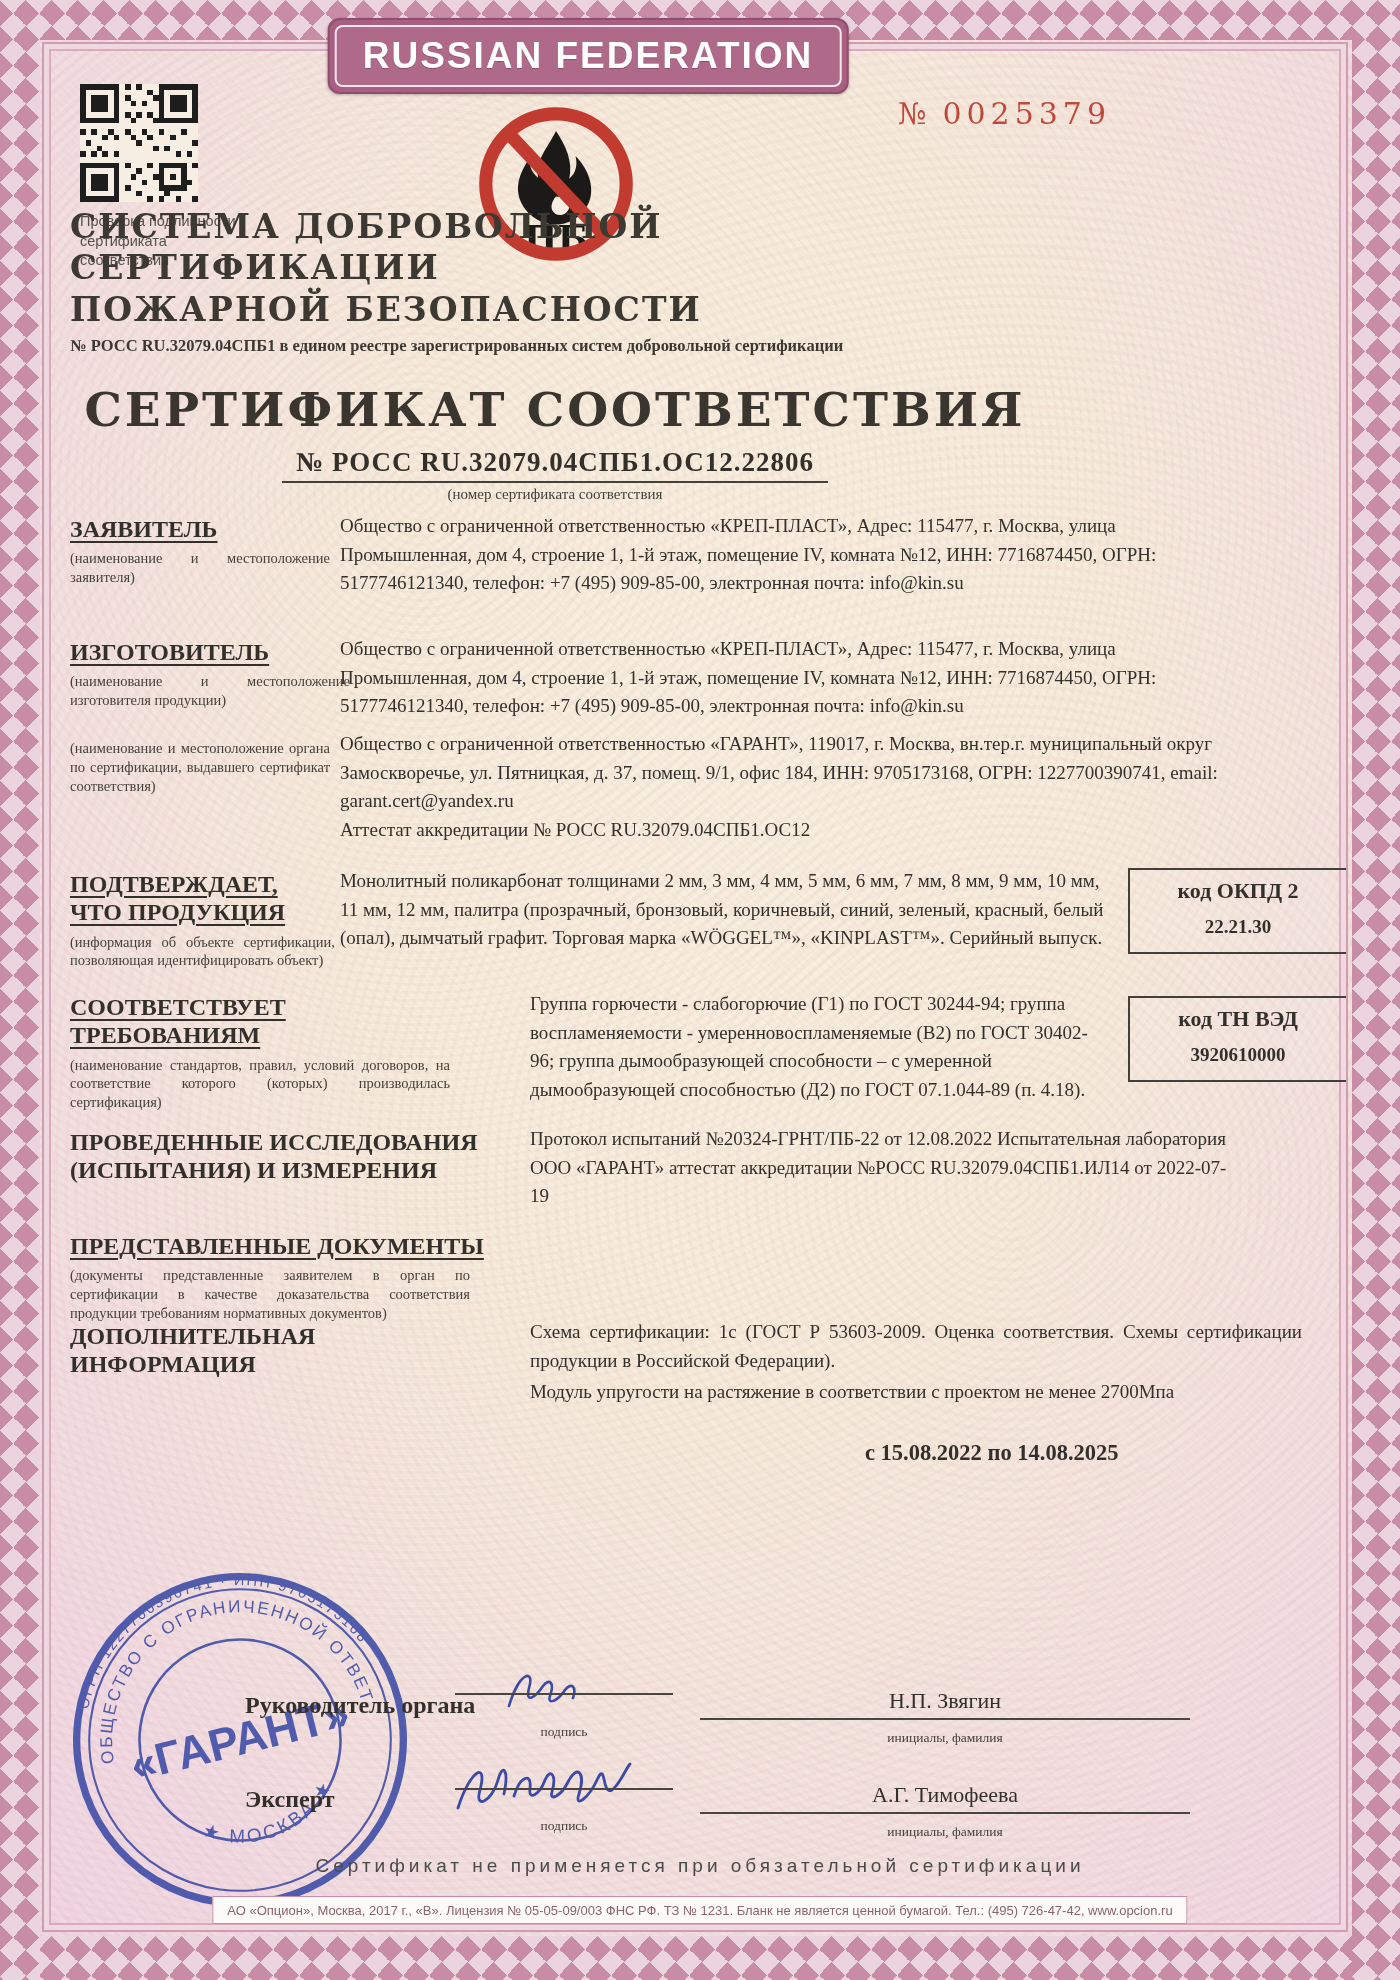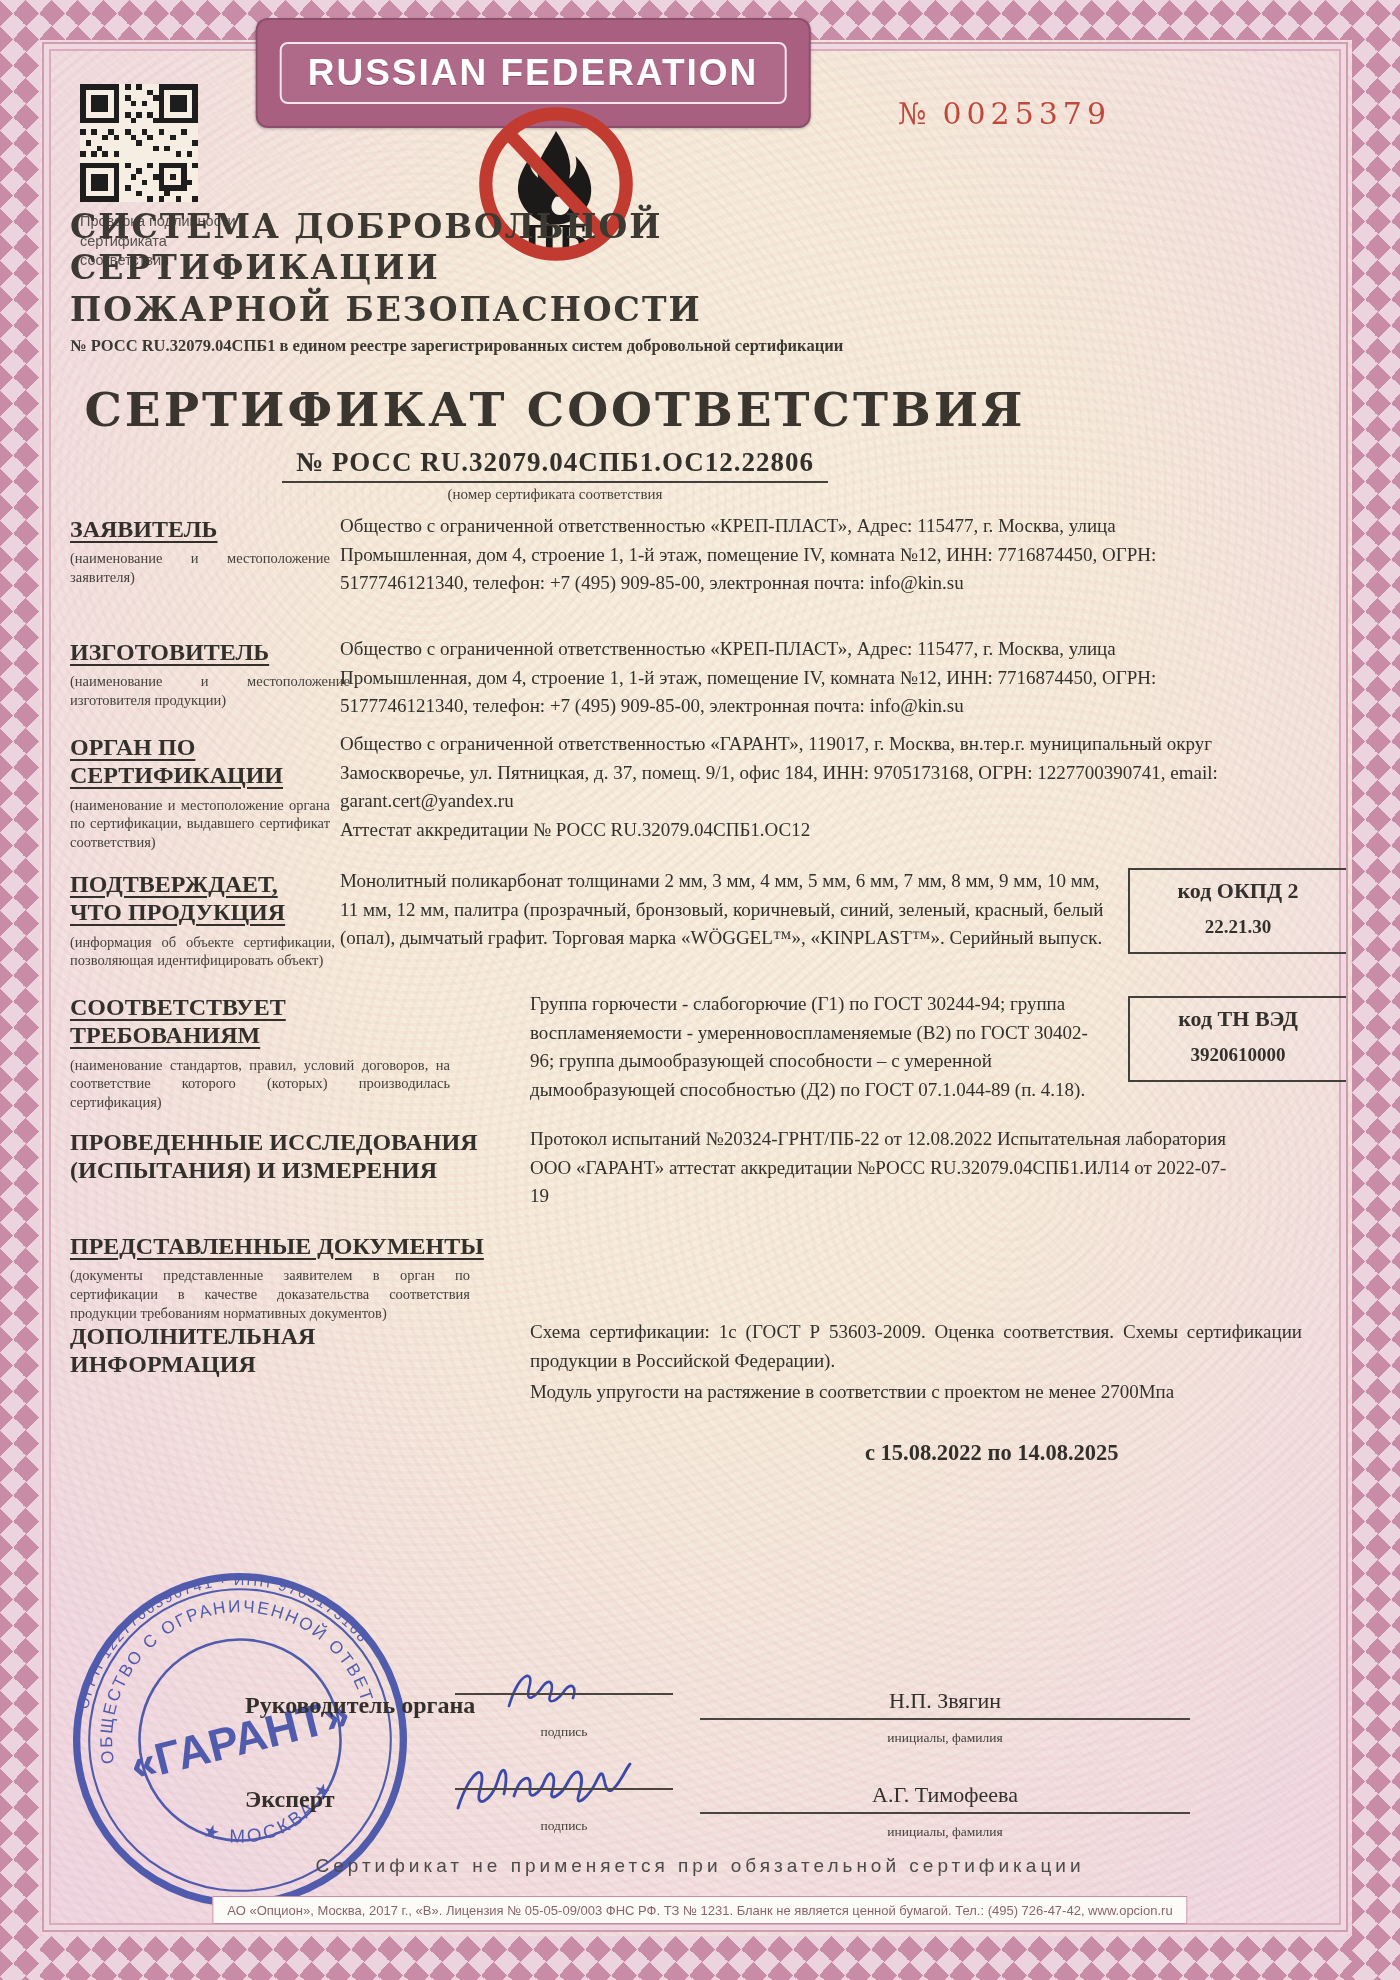--- a/index.html
+++ b/index.html
@@ -14,21 +14,21 @@
   }
   
   .b-strip{position:absolute;background:#e9cdd8 repeating-conic-gradient(from 45deg at 50% 50%, #c98ca6 0 25%, #ecd4de 0 50%);background-size:26px 26px;}
   .b-top{top:0;left:0;right:0;height:40px;}
   .b-bottom{bottom:0;left:0;right:0;height:44px;}
   .b-left{top:0;bottom:0;left:0;width:40px;}
   .b-right{top:0;bottom:0;right:0;width:48px;}
   .inner-frame{position:absolute;inset:42px 52px 48px 42px;border:2px solid #cf9cb0;box-shadow:inset 0 0 0 5px rgba(255,255,255,.55), inset 0 0 0 7px #dcaabc;pointer-events:none;}
 
   
-  .banner{position:absolute;top:18px;left:533px;transform:translateX(-50%);background:#a95f80;border:2px solid #8d4f6d;border-radius:12px;padding:22px;box-shadow:0 1px 3px rgba(0,0,0,.25);text-align:center;}
+  .banner{position:absolute;top:18px;left:588px;transform:translateX(-50%);background:#a95f80;border:2px solid #8d4f6d;border-radius:12px;padding:5px;box-shadow:0 1px 3px rgba(0,0,0,.25);text-align:center;}
   .banner-inner{border:2px solid #f3e6ec;border-radius:8px;background:#b06a89;padding:8px 26px;}
   .banner-inner span{font-family:"Liberation Sans", sans-serif;font-weight:bold;font-size:37px;letter-spacing:2px;color:#ffffff;text-shadow:0 1px 0 #8d4f6d;white-space:nowrap;}
 
   
   .serial{position:absolute;top:96px;left:898px;color:#bf4a3c;font-family:"DejaVu Serif", serif;font-size:30px;white-space:nowrap;}
   .serial .no{letter-spacing:0;margin-right:16px;}
   .serial .digits{letter-spacing:5px;}
 
   
   .qr-block{position:absolute;top:84px;left:80px;width:160px;}
@@ -197,21 +197,20 @@
   </div>
   <div class="sec-body" style="top:512px;left:340px;width:890px;">Общество с ограниченной ответственностью «КРЕП-ПЛАСТ», Адрес: 115477, г. Москва, улица Промышленная, дом 4, строение 1, 1-й этаж, помещение IV, комната №12, ИНН: 7716874450, ОГРН: 5177746121340, телефон: +7 (495) 909-85-00, электронная почта: info@kin.su</div>
 
   <div class="sec" style="top:638px;width:280px;">
     <div class="sec-label"><span class="u">ИЗГОТОВИТЕЛЬ</span></div>
     <div class="sec-sub">(наименование и местоположение изготовителя продукции)</div>
   </div>
   <div class="sec-body" style="top:635px;left:340px;width:890px;">Общество с ограниченной ответственностью «КРЕП-ПЛАСТ», Адрес: 115477, г. Москва, улица Промышленная, дом 4, строение 1, 1-й этаж, помещение IV, комната №12, ИНН: 7716874450, ОГРН: 5177746121340, телефон: +7 (495) 909-85-00, электронная почта: info@kin.su</div>
 
   <div class="sec" style="top:733px;width:260px;">
-    <div class="sec-label"><span class="u">ОРГАН ПО СЕРТИФИКАЦИИ</span></div>
     <div class="sec-sub">(наименование и местоположение органа по сертификации, выдавшего сертификат соответствия)</div>
   </div>
   <div class="sec-body" style="top:730px;left:340px;width:890px;">
     <div>Общество с ограниченной ответственностью «ГАРАНТ», 119017, г. Москва, вн.тер.г. муниципальный округ Замоскворечье, ул. Пятницкая, д. 37, помещ. 9/1, офис 184, ИНН: 9705173168, ОГРН: 1227700390741, email: garant.cert@yandex.ru</div>
     <div>Аттестат аккредитации № РОСС RU.32079.04СПБ1.ОС12</div>
   </div>
 
   <div class="sec" style="top:870px;width:265px;">
     <div class="sec-label"><span class="u">ПОДТВЕРЖДАЕТ, ЧТО ПРОДУКЦИЯ</span></div>
     <div class="sec-sub">(информация об объекте сертификации, позволяющая идентифицировать объект)</div>

